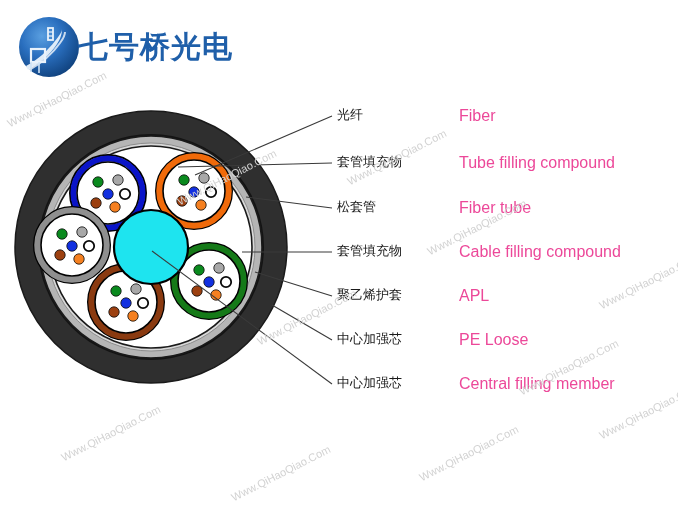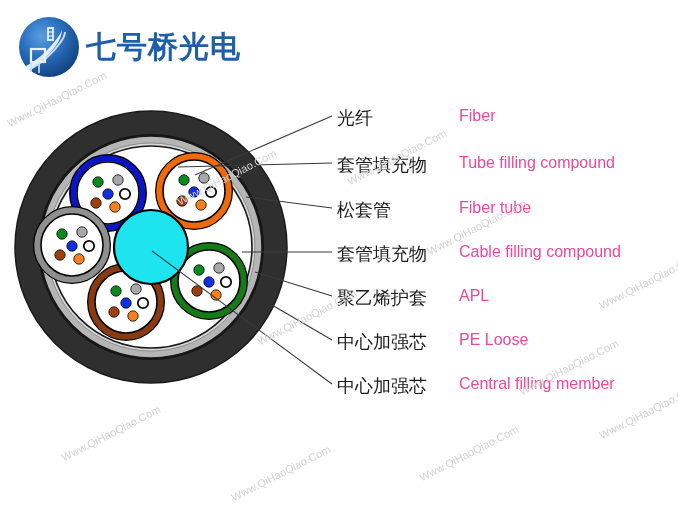--- a/index.html
+++ b/index.html
@@ -43,21 +43,21 @@
     height: 62px;
   }
   #logo-mark {
     position: absolute;
     left: 0; top: 0;
     width: 62px;
     height: 62px;
   }
   #logo-text {
     position: absolute;
-    left: 68px;
+    left: 60px;
     top: 11px;
     font-size: 30px;
     font-weight: bold;
     letter-spacing: 1px;
     color: #1f5fa9;
     font-family: "DejaVu Sans", sans-serif;
     white-space: nowrap;
   }
 
   
@@ -81,21 +81,21 @@
   
   .label-row {
     position: absolute;
     height: 22px;
     white-space: nowrap;
   }
   .label-cn {
     position: absolute;
     left: 0;
     top: 0;
-    font-size: 18px;
+    font-size: 13px;
     color: #1a1a1a;
     font-family: Liberation Mono, monospace;
     white-space: nowrap;
   }
   .label-en {
     position: absolute;
     left: 122px;
     top: 1px;
     font-size: 16px;
     color: #ec4899;

